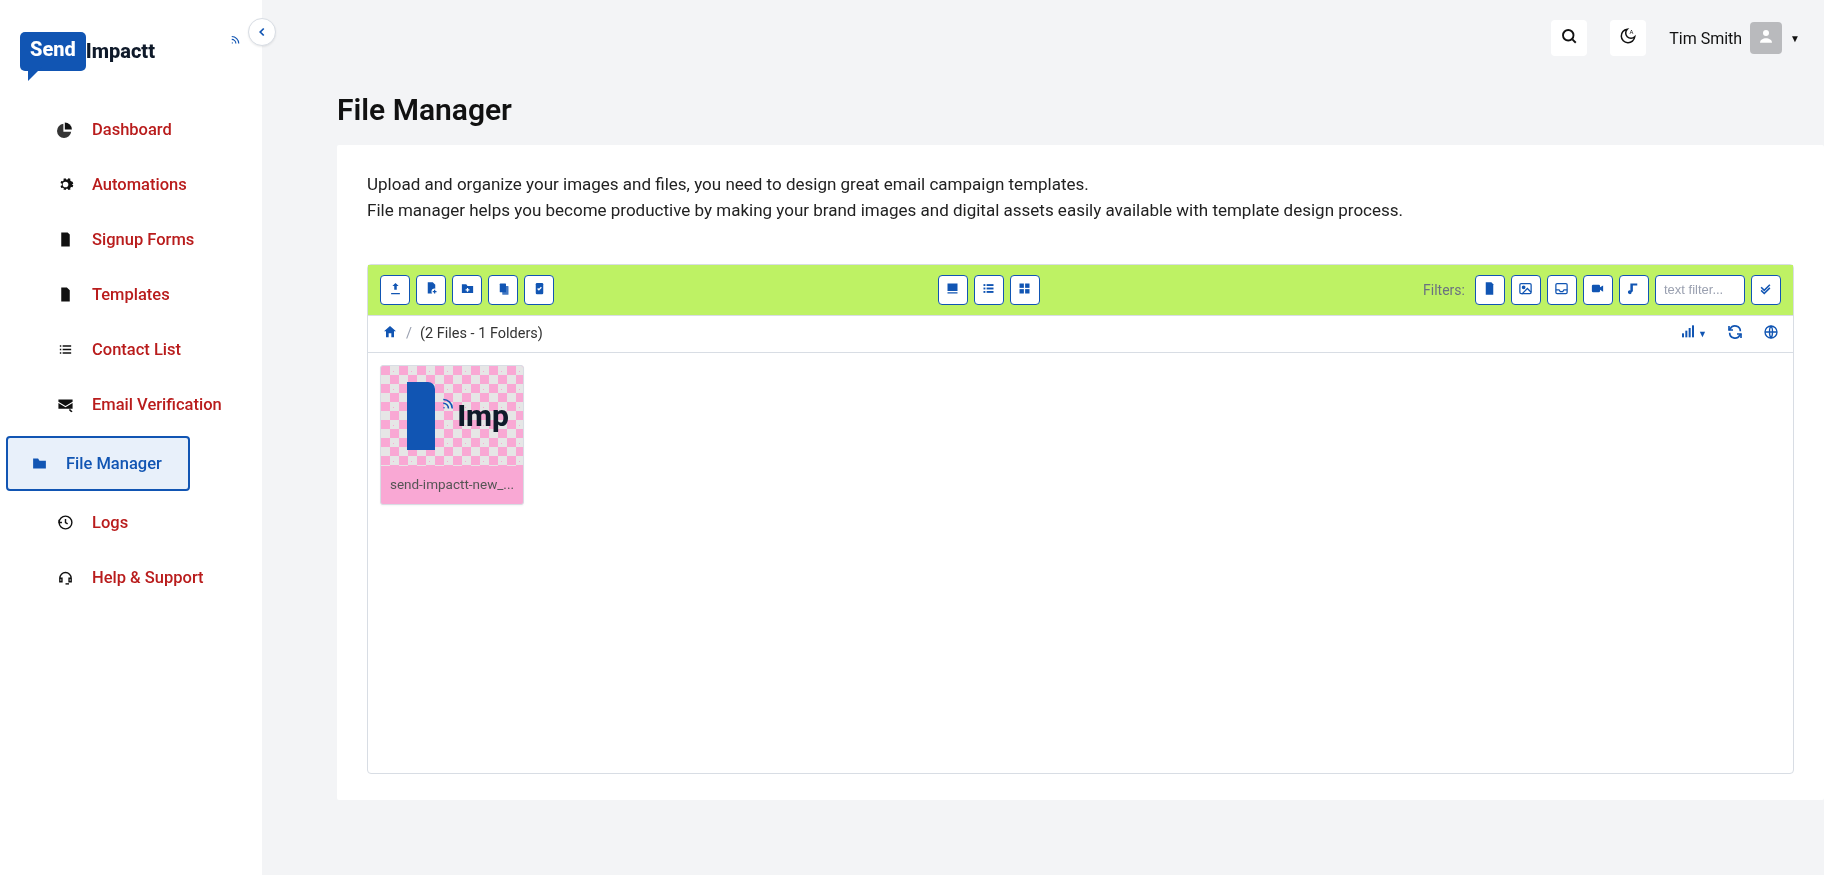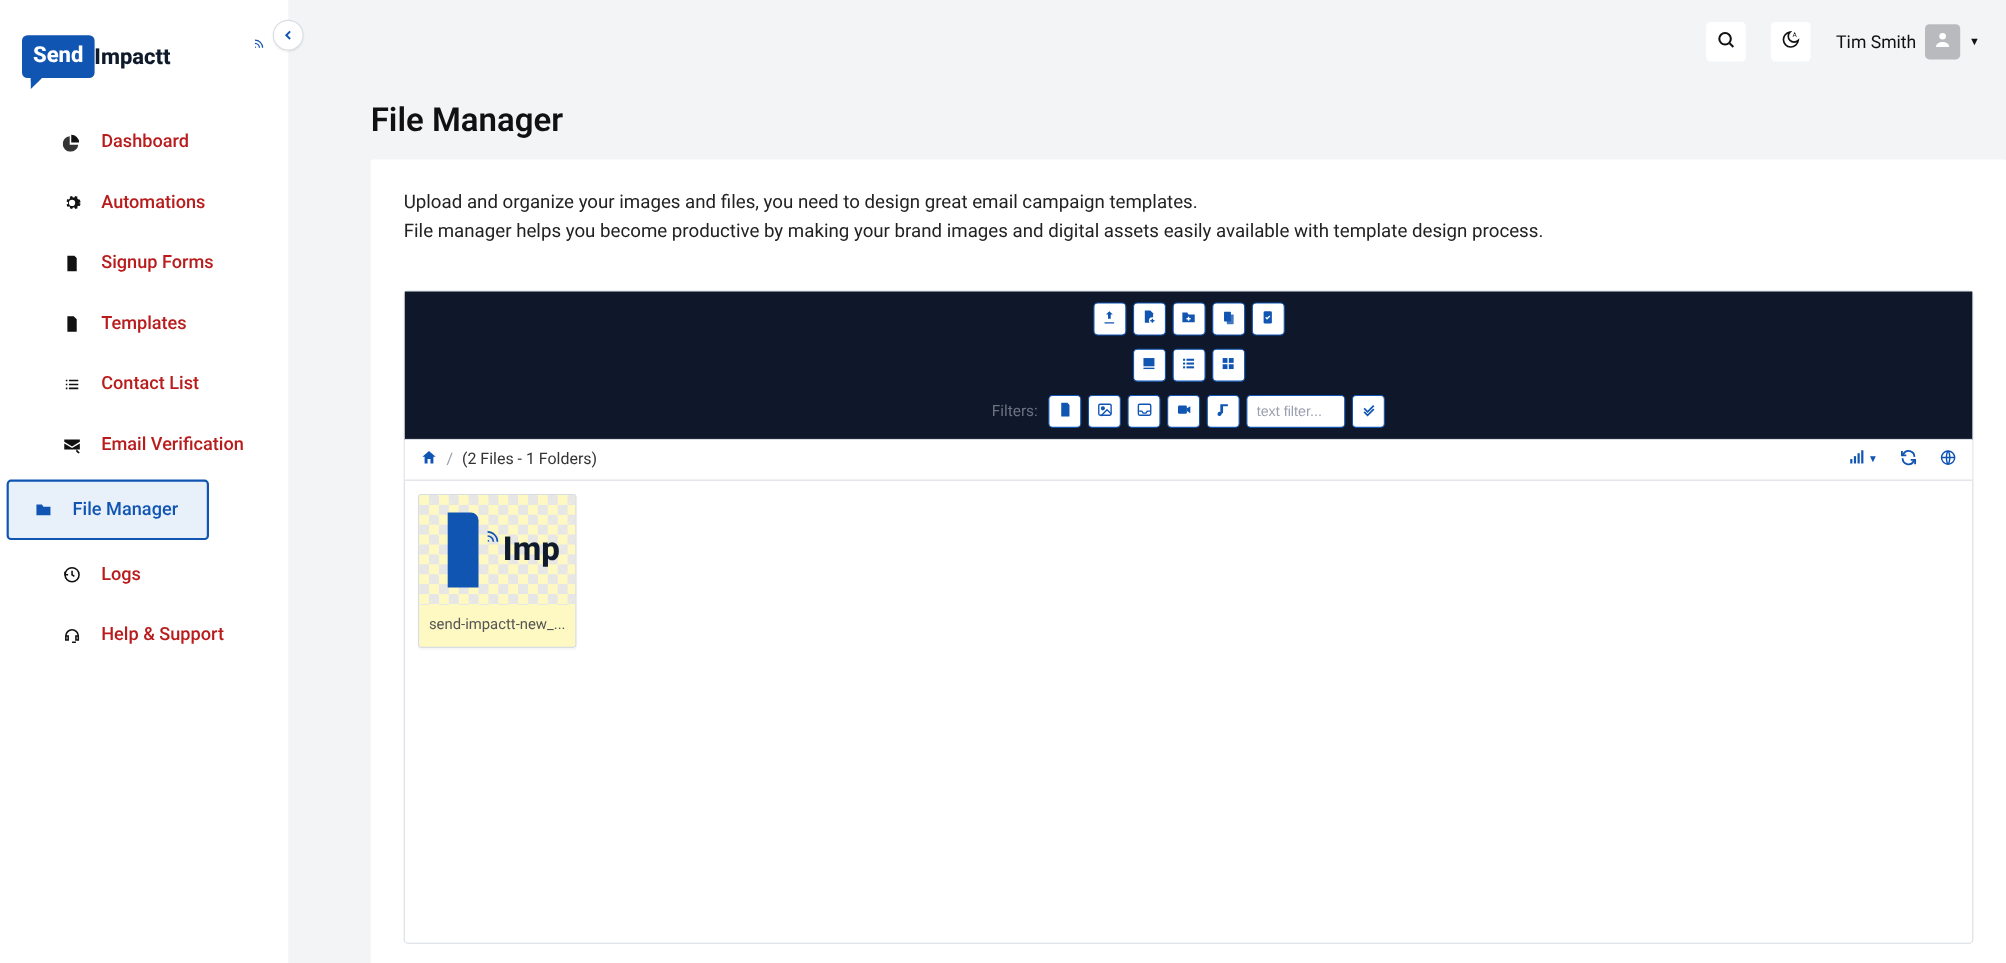--- a/index.html
+++ b/index.html
@@ -133,24 +133,23 @@
   .intro{font-size:17px;color:#222;line-height:1.55;margin-bottom:40px;}
   
   .fm{
     border:1px solid var(--border);
     border-radius:4px;
     background:#fff;
   }
   .fm-toolbar{
     display:flex;align-items:center;justify-content:space-between;
     padding:10px 12px;
-    background:#0f172a;
+    background:#bef264;
     border-bottom:1px solid var(--border);
     gap:12px;
-    flex-direction:column;
   }
   .tb-group{display:flex;gap:6px;align-items:center;}
   .tb-label{color:var(--muted);font-size:14px;margin-right:4px;}
   .tb-btn{
     width:30px;height:30px;
     border:1px solid var(--blue);
     border-radius:4px;
     background:#fff;
     color:var(--blue);
     display:flex;align-items:center;justify-content:center;
@@ -183,21 +182,21 @@
   .crumb-right svg{width:16px;height:16px;}
   .crumb-right .sig{display:flex;align-items:center;gap:2px;}
   
   .fm-body{
     padding:12px;
     min-height:420px;
     position:relative;
   }
   .file-card{
     width:144px;border:1px solid var(--border);border-radius:3px;
-    overflow:hidden;background:#fef9c3;
+    overflow:hidden;background:#f9a8d4;
     box-shadow:0 1px 2px rgba(0,0,0,0.04);
   }
   .file-thumb{
     width:100%;height:100px;
     background-image:
       linear-gradient(45deg,#e6e6e6 25%,transparent 25%),
       linear-gradient(-45deg,#e6e6e6 25%,transparent 25%),
       linear-gradient(45deg,transparent 75%,#e6e6e6 75%),
       linear-gradient(-45deg,transparent 75%,#e6e6e6 75%);
     background-size:18px 18px;

